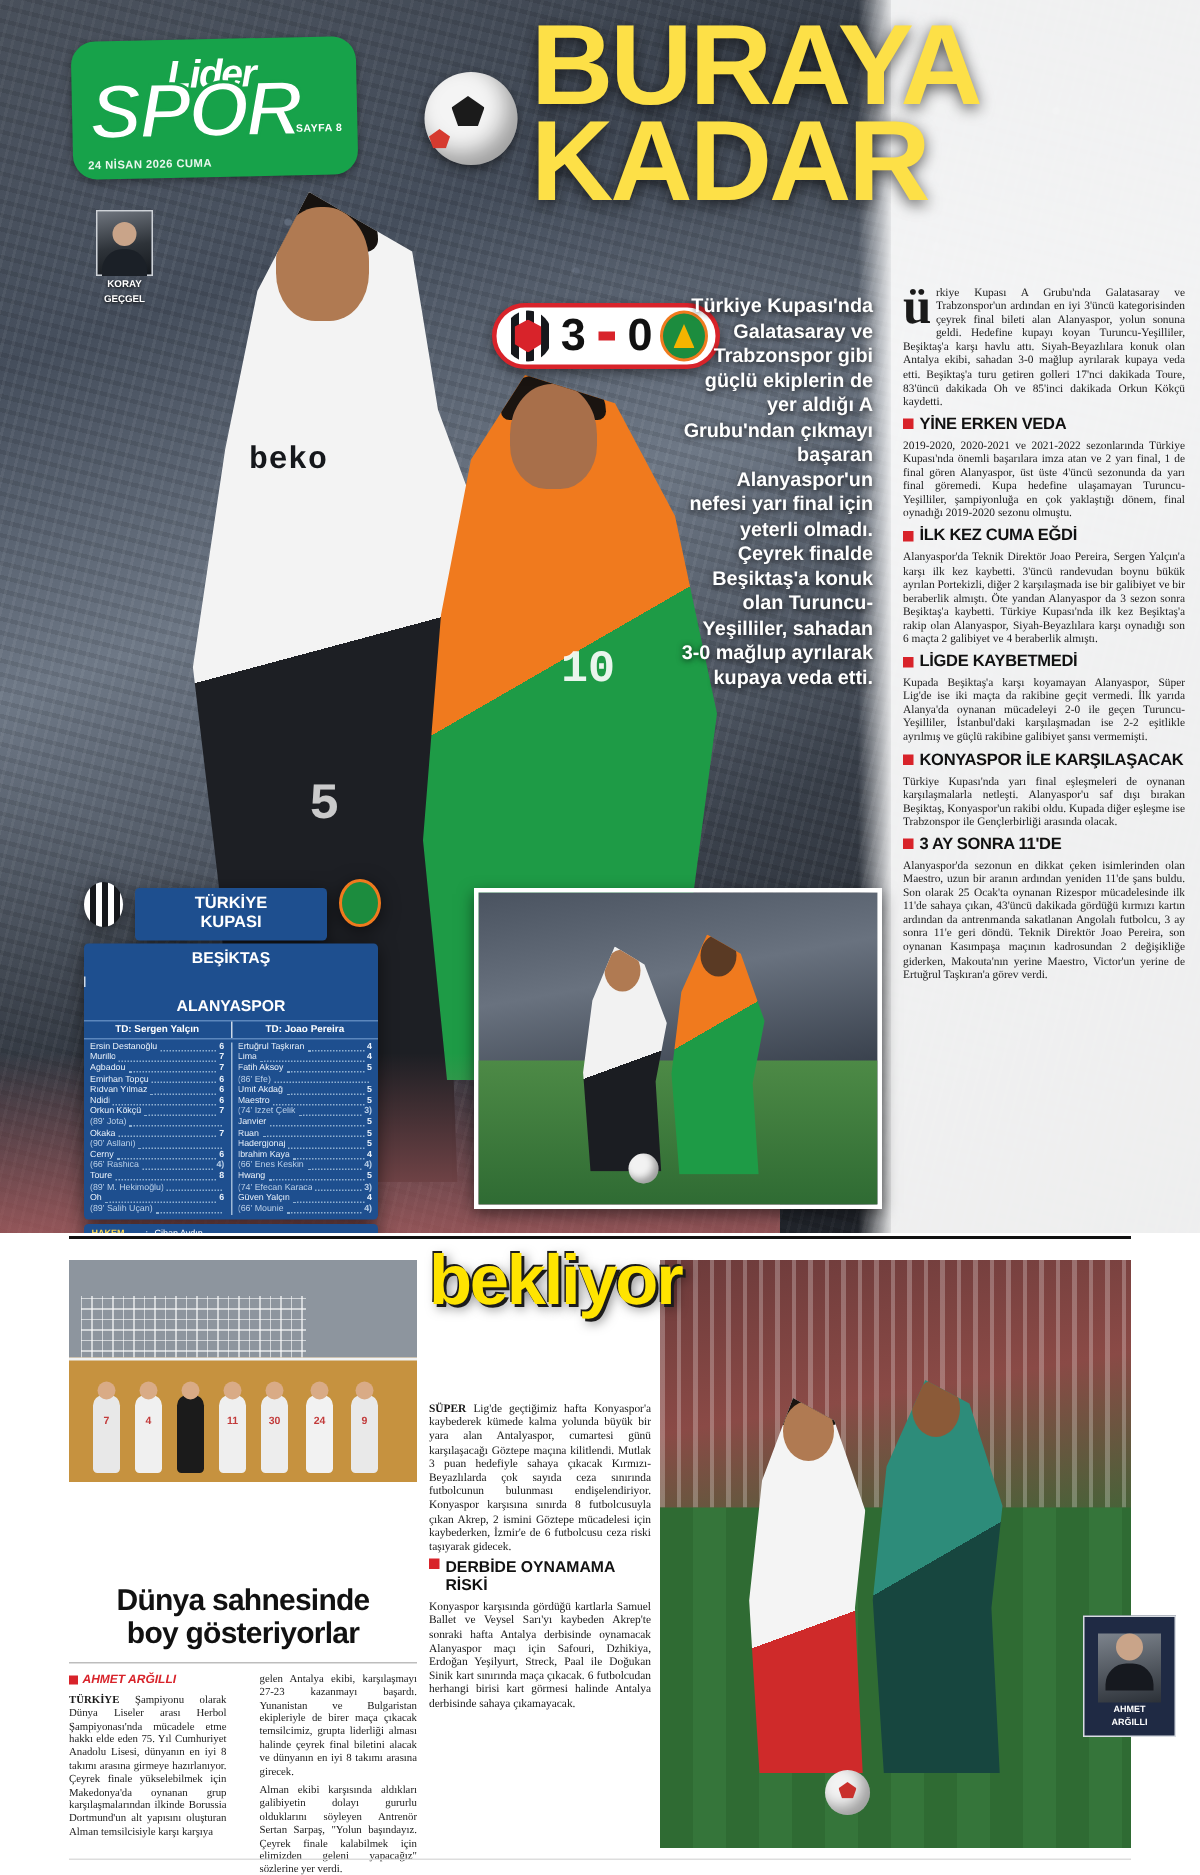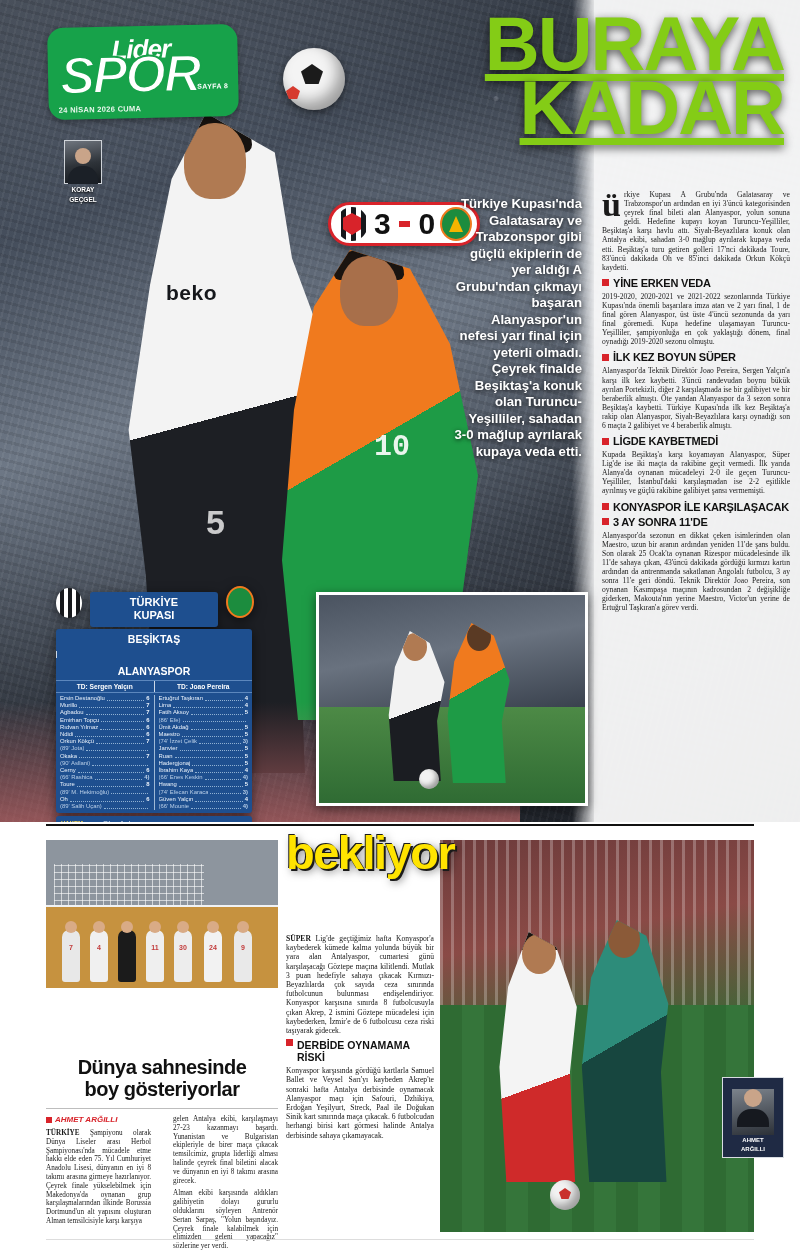--- a/index.html
+++ b/index.html
@@ -94,47 +94,47 @@
   .columnist .photo .body {
     width:30px;height:18px;margin:2px auto 0;background:#1b2027;border-radius:14px 14px 0 0;
   }
   .columnist .cname {
     margin-top:2px; color:#fff; font-size:6.5px; font-weight:800; line-height:7.5px;
     text-shadow:0 1px 2px #000;
   }
 
   
   .headline {
-    position:absolute; right:16px; top:12px; width:430px; text-align:right;
-    color:#84cc16; font-weight:800; font-size:76px; line-height:64px;
+    position:absolute; right:16px; top:12px; width:430px; text-align:left;
+    color:#fde047; font-weight:800; font-size:76px; line-height:64px;
     letter-spacing:-2px;
     text-shadow: 0 3px 10px rgba(0,0,0,.65);
-    text-decoration: underline;
   }
   .headline .l2 { display:block; }
 
   
   .ball {
     position:absolute; left:283px; top:48px; width:62px; height:62px; border-radius:50%;
     background:#f4f4f4;
     box-shadow: inset -7px -8px 14px rgba(0,0,0,.35), 0 3px 8px rgba(0,0,0,.5);
   }
   .ball::before{
     content:""; position:absolute; left:18px; top:16px; width:22px; height:20px;
     background:#1b1b1b; clip-path: polygon(50% 0,100% 38%,80% 100%,20% 100%,0 38%);
   }
   .ball::after{
     content:""; position:absolute; left:3px; top:38px; width:14px; height:13px;
     background:#d63a2f; clip-path: polygon(50% 0,100% 38%,80% 100%,20% 100%,0 38%);
   }
   .player-a {
-    position:absolute; left:120px; top:113px; width:215px; height:660px;
+    position:absolute; left:120px; top:128px; width:215px; height:660px;
     background: linear-gradient(165deg,#f3f3f3 0 46%, #1d1f24 46% 100%);
     clip-path: polygon(40% 0,72% 6%,80% 22%,96% 36%,92% 62%,82% 64%,86% 100%,18% 100%,12% 70%,4% 48%,14% 26%,24% 10%);
     box-shadow: 6px 4px 20px rgba(0,0,0,.5);
+    font-family: Liberation Mono, monospace;
   }
   .player-a .head {
     position:absolute; left:64px; top:10px; width:62px; height:76px; border-radius:48% 48% 42% 42%;
     background:#b07a52;
   }
   .player-a .hair {
     position:absolute; left:58px; top:0px; width:74px; height:40px; border-radius:38px 38px 10px 10px;
     background:#16120f;
   }
   .player-a .beko {
@@ -425,34 +425,35 @@
       <p class="lead">ürkiye Kupası A Grubu'nda Galatasaray ve Trabzonspor'un ardından en iyi 3'üncü kategorisinden çeyrek final bileti alan Alanyaspor, yolun sonuna geldi. Hedefine kupayı koyan Turuncu-Yeşilliler, Beşiktaş'a karşı havlu attı. Siyah-Beyazlılara konuk olan Antalya ekibi, sahadan 3-0 mağlup ayrılarak kupaya veda etti. Beşiktaş'a turu getiren golleri 17'nci dakikada Toure, 83'üncü dakikada Oh ve 85'inci dakikada Orkun Kökçü kaydetti.</p>
 
       <h3>
         <span class="sq"></span>
         <span>YİNE ERKEN VEDA</span>
       </h3>
       <p>2019-2020, 2020-2021 ve 2021-2022 sezonlarında Türkiye Kupası'nda önemli başarılara imza atan ve 2 yarı final, 1 de final gören Alanyaspor, üst üste 4'üncü sezonunda da yarı final göremedi. Kupa hedefine ulaşamayan Turuncu-Yeşilliler, şampiyonluğa en çok yaklaştığı dönem, final oynadığı 2019-2020 sezonu olmuştu.</p>
 
       <h3>
         <span class="sq"></span>
-        <span>İLK KEZ BOYUN SÜPER</span>
+        <span>İLK KEZ CUMA EĞDİ</span>
       </h3>
       <p>Alanyaspor'da Teknik Direktör Joao Pereira, Sergen Yalçın'a karşı ilk kez kaybetti. 3'üncü randevudan boynu bükük ayrılan Portekizli, diğer 2 karşılaşmada ise bir galibiyet ve bir beraberlik almıştı. Öte yandan Alanyaspor da 3 sezon sonra Beşiktaş'a kaybetti. Türkiye Kupası'nda ilk kez Beşiktaş'a rakip olan Alanyaspor, Siyah-Beyazlılara karşı oynadığı son 6 maçta 2 galibiyet ve 4 beraberlik almıştı.</p>
 
       <h3>
         <span class="sq"></span>
         <span>LİGDE KAYBETMEDİ</span>
       </h3>
       <p>Kupada Beşiktaş'a karşı koyamayan Alanyaspor, Süper Lig'de ise iki maçta da rakibine geçit vermedi. İlk yarıda Alanya'da oynanan mücadeleyi 2-0 ile geçen Turuncu-Yeşilliler, İstanbul'daki karşılaşmadan ise 2-2 eşitlikle ayrılmış ve güçlü rakibine galibiyet şansı vermemişti.</p>
 
       <h3>
         <span class="sq"></span>
         <span>KONYASPOR İLE KARŞILAŞACAK</span>
       </h3>
+      <p>Türkiye Kupası'nda yarı final eşleşmeleri de oynanan karşılaşmalarla netleşti. Alanyaspor'u saf dışı bırakan Beşiktaş, Konyaspor'un rakibi oldu. Kupada diğer eşleşme ise Trabzonspor ile Gençlerbirliği arasında olacak.</p>
 
       <h3>
         <span class="sq"></span>
         <span>3 AY SONRA 11'DE</span>
       </h3>
       <p>Alanyaspor'da sezonun en dikkat çeken isimlerinden olan Maestro, uzun bir aranın ardından yeniden 11'de şans buldu. Son olarak 25 Ocak'ta oynanan Rizespor mücadelesinde ilk 11'de sahaya çıkan, 43'üncü dakikada gördüğü kırmızı kartın ardından da antrenmanda sakatlanan Angolalı futbolcu, 3 ay sonra 11'e geri döndü. Teknik Direktör Joao Pereira, son oynanan Kasımpaşa maçının kadrosundan 2 değişikliğe giderken, Makouta'nın yerine Maestro, Victor'un yerine de Ertuğrul Taşkıran'a görev verdi.</p>
     </div>
 
     <div class="inset">
       <div class="pitch"></div>

